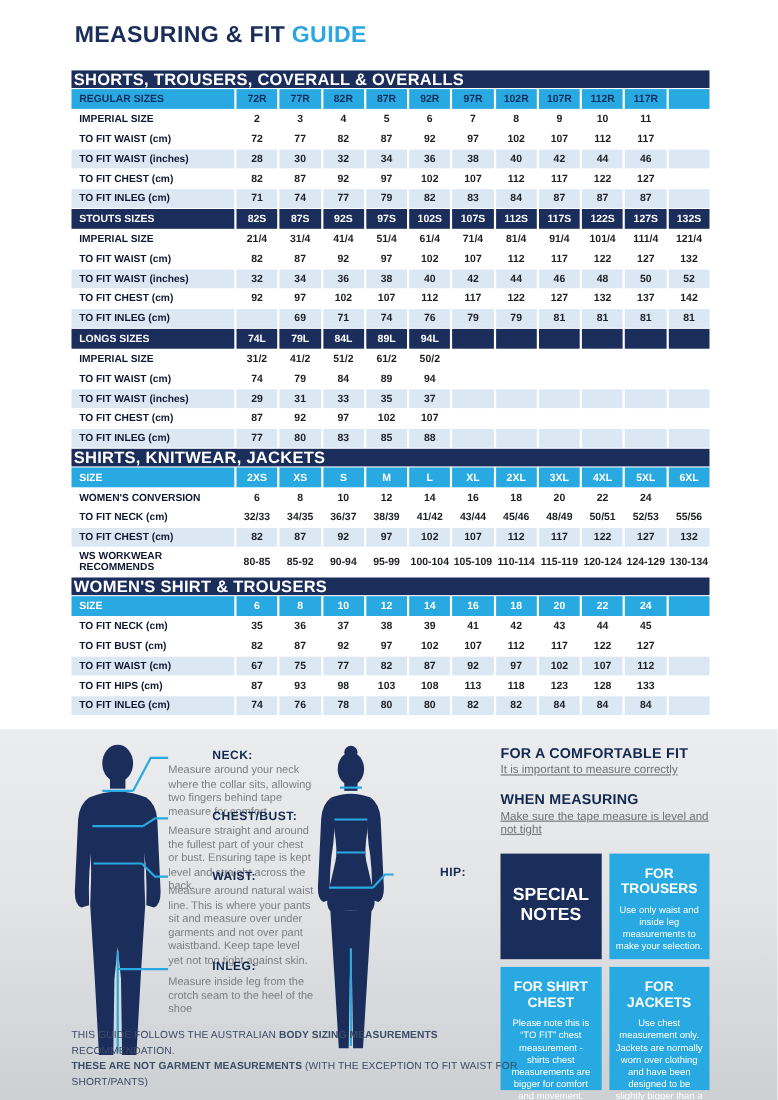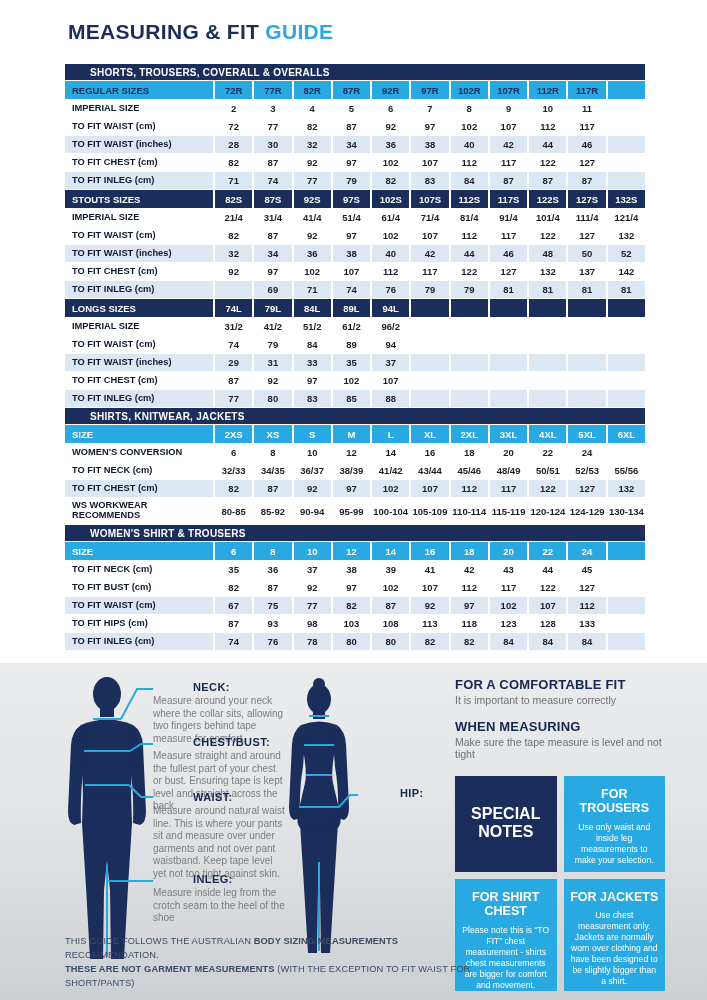--- a/index.html
+++ b/index.html
@@ -8,22 +8,22 @@
     font-family:"Liberation Sans", sans-serif; overflow:hidden;
   }
 
   
   .page-title { position:absolute; left:68px; top:20px; font-size:21px; font-weight:800;
     color:#1b2d5b; letter-spacing:.3px; }
   .page-title .accent { color:#2aa6e0; }
 
   
   .tables { position:absolute; left:65px; top:64px; width:580px; }
-  .band { background:#1b2d5b; color:#fff; font-size:10px; font-weight:700; height:16px;
-    display:flex; align-items:center; padding-left:25px; margin-bottom:1px; letter-spacing:.25px; }
+  .band { background:#1b2d5b; color:#fff; font-size:15px; font-weight:700; height:16px;
+    display:flex; align-items:center; padding-left:2px; margin-bottom:1px; letter-spacing:.25px; }
   .trow { display:grid; grid-template-columns:148px repeat(11,1fr); column-gap:2px; margin-bottom:1px; }
   .trow .cell { display:flex; align-items:center; justify-content:center; font-size:9.5px;
     overflow:hidden; }
   .trow .cell.lbl { justify-content:flex-start; padding-left:7px; font-weight:700; text-align:left; }
   .hdr { height:18px; }
   .hdr .cell { font-weight:700; }
   .hdr.blue-navy .cell { background:#29a9e1; color:#123061; }
   .hdr.navy .cell { background:#1b2d5b; color:#ffffff; }
   .hdr.blue-white .cell { background:#29a9e1; color:#ffffff; }
   .drow { height:17px; }
@@ -38,23 +38,23 @@
 
   .figures { position:absolute; left:65px; top:12px; width:392px; height:296px; }
   .fig-svg { position:absolute; }
   .silhouette { fill:#1b2d5b; }
   .mline { stroke:#29a9e1; stroke-width:2; fill:none; }
 
   .mpoint { position:absolute; width:132px; }
   .mname { font-size:11px; font-weight:800; color:#12284f; letter-spacing:.4px;padding-left:40px; }
   .mdesc { font-size:10px; color:#7b7d80; line-height:1.26; margin-top:2px; }
 
-  .advice { position:absolute; left:455px; top:14px; width:210px; }
+  .advice { position:absolute; left:455px; top:14px; width:190px; }
   .adv-title { font-size:13px; font-weight:800; color:#12284f; letter-spacing:.2px; }
-  .adv-text { font-size:10.5px; color:#6f7174; margin:2px 0 13px; }
+  .adv-text { font-size:10.5px; color:#6f7174; margin:2px 0 13px;text-decoration:underline; }
   .boxes { display:grid; grid-template-columns:1fr 1fr; grid-template-rows:96px 112px; gap:7px; margin-top:16px; }
   .box { color:#fff; text-align:center; padding:7px 6px; box-sizing:border-box; }
   .box.navy { background:#1b2d5b; display:flex; align-items:center; justify-content:center; }
   .box.navy .btitle { font-size:16px; }
   .box.blue { background:#29a9e1; }
   .btitle { font-size:12.5px; font-weight:800; line-height:1.15; margin:4px 0 6px; }
   .btext { font-size:8.6px; line-height:1.28; }
 
   .footnote { position:absolute; left:65px; top:272px; width:420px; font-size:9.3px;
     color:#3c4b66; line-height:1.5; letter-spacing:.1px; }
@@ -250,21 +250,21 @@
       <div class="cell val"></div>
       <div class="cell val"></div>
       <div class="cell val"></div>
     </div>
     <div class="trow drow">
       <div class="cell lbl">IMPERIAL SIZE</div>
       <div class="cell val">31/2</div>
       <div class="cell val">41/2</div>
       <div class="cell val">51/2</div>
       <div class="cell val">61/2</div>
-      <div class="cell val">96/2</div>
+      <div class="cell val">50/2</div>
       <div class="cell val"></div>
       <div class="cell val"></div>
       <div class="cell val"></div>
       <div class="cell val"></div>
       <div class="cell val"></div>
       <div class="cell val"></div>
     </div>
     <div class="trow drow">
       <div class="cell lbl">TO FIT WAIST (cm)</div>
       <div class="cell val">74</div>

